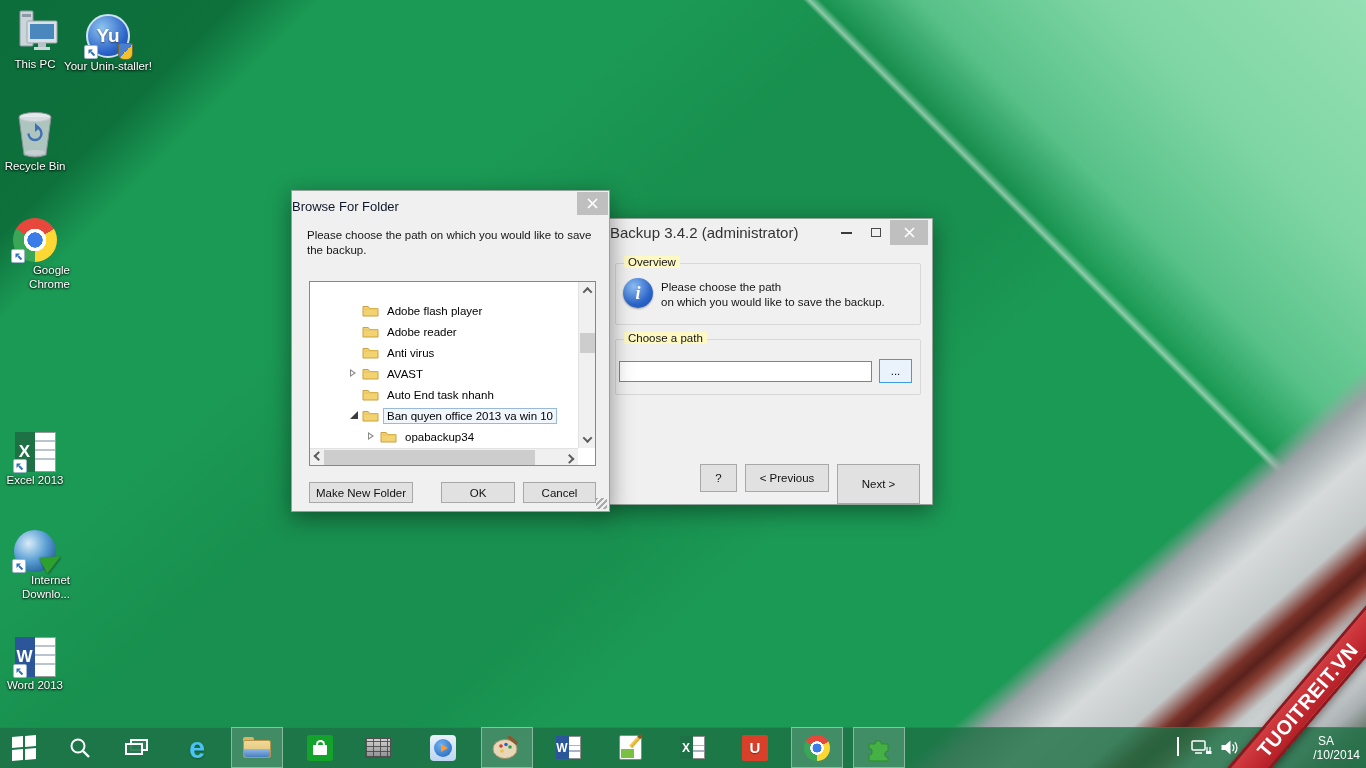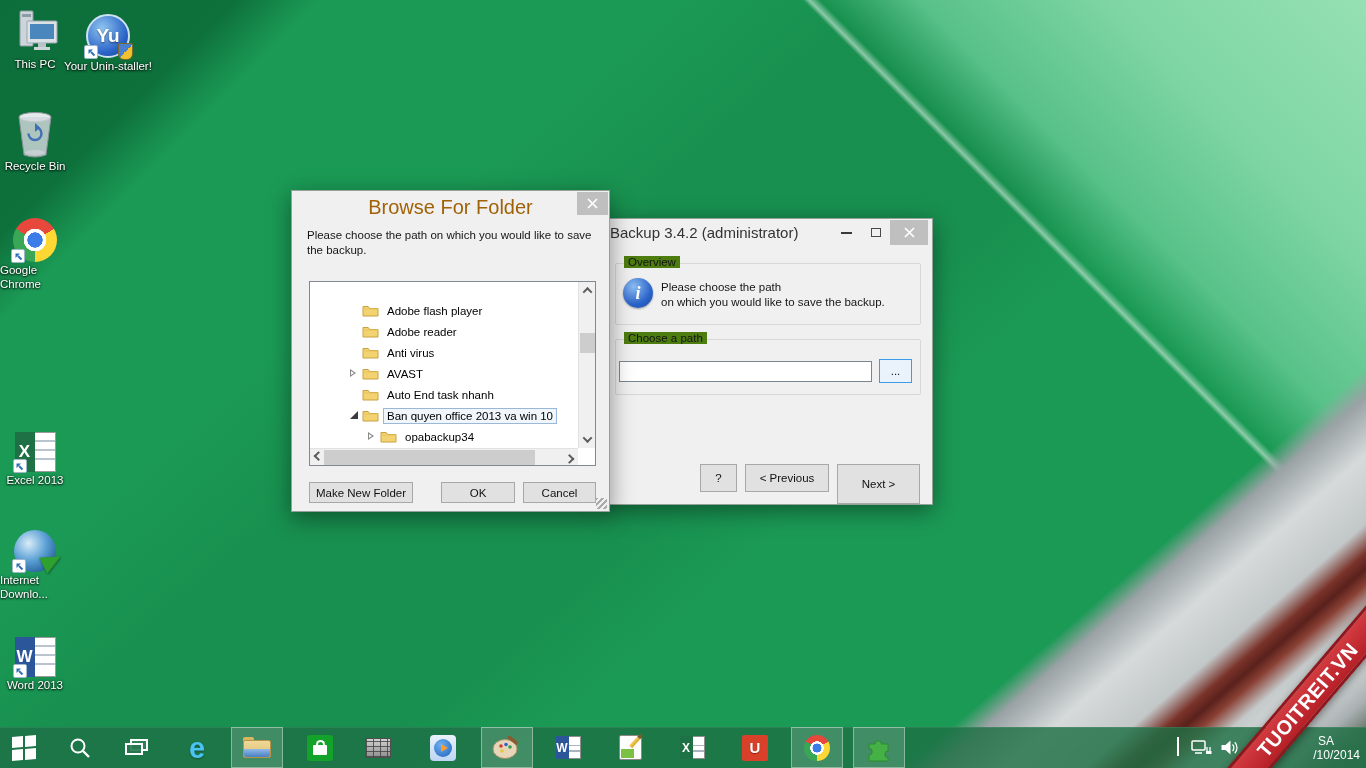--- a/index.html
+++ b/index.html
@@ -12,21 +12,21 @@
     background-image:
       linear-gradient(139deg, rgba(0,0,0,0) 0 79.5%, #9aa2a5 81%, #d6dada 84%, #c2c7c8 87.5%, #7a332a 89%, #5a211c 89.8%, #8a4034 90.6%, #c4c9ca 92%, #d8dbdb 94%, #aab0b2 96.5%, #6b7a6e 98%, #4a6a55 100%),
       linear-gradient(45deg, rgba(255,255,255,0) 0 73.6%, rgba(255,255,255,.5) 73.9%, rgba(255,255,255,0) 74.4%),
       linear-gradient(45deg, rgba(125,214,164,0) 0 74.5%, rgba(94,198,142,.9) 79%, #7fd6a4 88%, #95e0b4 100%),
       linear-gradient(315deg, rgba(0,0,0,0) 0 85%, rgba(13,110,58,.95) 89%, #0c6f3b 100%),
       linear-gradient(139deg, rgba(0,0,0,0) 0 30%, rgba(0,70,35,.12) 40% 55%, rgba(0,0,0,0) 62%);}
 
   
   .dicon{position:absolute;display:flex;flex-direction:column;align-items:center;z-index:2;cursor:default}
   .dicon .art{position:relative;height:50px;display:flex;align-items:flex-end;justify-content:center}
-  .dicon .lbl{margin-top:2px;font-size:11.5px;color:#fff;text-align:left;line-height:13.5px;
+  .dicon .lbl{margin-top:2px;font-size:11.5px;color:#fff;text-align:right;line-height:13.5px;
     text-shadow:0 1px 2px rgba(0,0,0,.9),0 0 3px rgba(0,0,0,.65)}
   .shortcut{position:absolute;left:-2px;bottom:-1px;width:14px;height:14px;background:#fff;border:1px solid #9fb6cc;border-radius:2px;display:flex;align-items:center;justify-content:center}
   .ball{border-radius:50%;
     background:
       radial-gradient(circle at 50% 50%, #3a7de8 0 24%, #ffffff 25% 36%, rgba(0,0,0,0) 37%),
       conic-gradient(from -60deg, #e8483c 0deg 120deg, #fdd733 120deg 240deg, #3aa757 240deg 360deg);}
   .uy-circle{width:44px;height:44px;border-radius:50%;
     background:radial-gradient(circle at 35% 30%, #8ec4ee, #2a63c8 65%, #173f8e);
     display:flex;align-items:center;justify-content:center;color:#fff;font-weight:bold;font-size:19px;
     text-shadow:0 1px 2px rgba(0,0,0,.5);border:2px solid #cfe2f4}
@@ -45,25 +45,25 @@
 
   
   .win{position:absolute;background:#f0f0f0;border:1px solid #94a399;box-shadow:0 6px 22px rgba(0,0,0,.42)}
   .cap{display:flex;align-items:center;justify-content:center;cursor:default}
   .cap .bar{width:11px;height:2px;background:#3a3a3a}
   .cap .box{width:10px;height:9px;border:1.5px solid #4a4a4a;background:transparent}
   .cap-close{background:#bfbfbf}
   .btn{position:absolute;background:#e1e1e1;border:1px solid #a8a8a8;display:flex;align-items:center;justify-content:center;
     font-size:11.5px;color:#111;cursor:default}
   .gbox{position:absolute;border:1px solid #d8d8d8;border-radius:2px}
-  .gbl{position:absolute;top:-8px;left:8px;background:#4d7c0f;padding:0 4px;font-size:11.5px;color:#141414;white-space:nowrap}
+  .gbl{position:absolute;top:-8px;left:8px;background:#fef9c3;padding:0 4px;font-size:11.5px;color:#141414;white-space:nowrap}
 
   
   .dlg-titlebar{position:relative;height:33px}
-  .dlg-title{display:block;text-align:center;line-height:32px;font-size:20px;color:#a16207}
+  .dlg-title{display:block;text-align:left;line-height:32px;font-size:13px;color:#0f172a}
   .dlg-close{position:absolute;top:1px;right:1px;width:31px;height:23px}
   .dlg-instr{position:absolute;left:15px;top:37px;width:296px;font-size:11.5px;line-height:15px;color:#151515}
   .tree{position:absolute;left:17px;top:90px;width:287px;height:185px;background:#fff;border:1px solid #828790;overflow:hidden}
   .trows{position:absolute;left:0;top:0;right:17px;bottom:17px;overflow:hidden;padding-top:18px}
   .trow{height:21px;display:flex;align-items:center;font-size:11.5px;color:#000;white-space:nowrap}
   .trow.lv1{padding-left:38px}
   .trow.lv2{padding-left:56px}
   .exp{width:13px;height:13px;position:relative;flex:none}
   .exp.collapsed::before{content:"";position:absolute;left:2px;top:2px;width:0;height:0;
     border-top:4.5px solid transparent;border-bottom:4.5px solid transparent;border-left:6.5px solid #8a8a8a}

